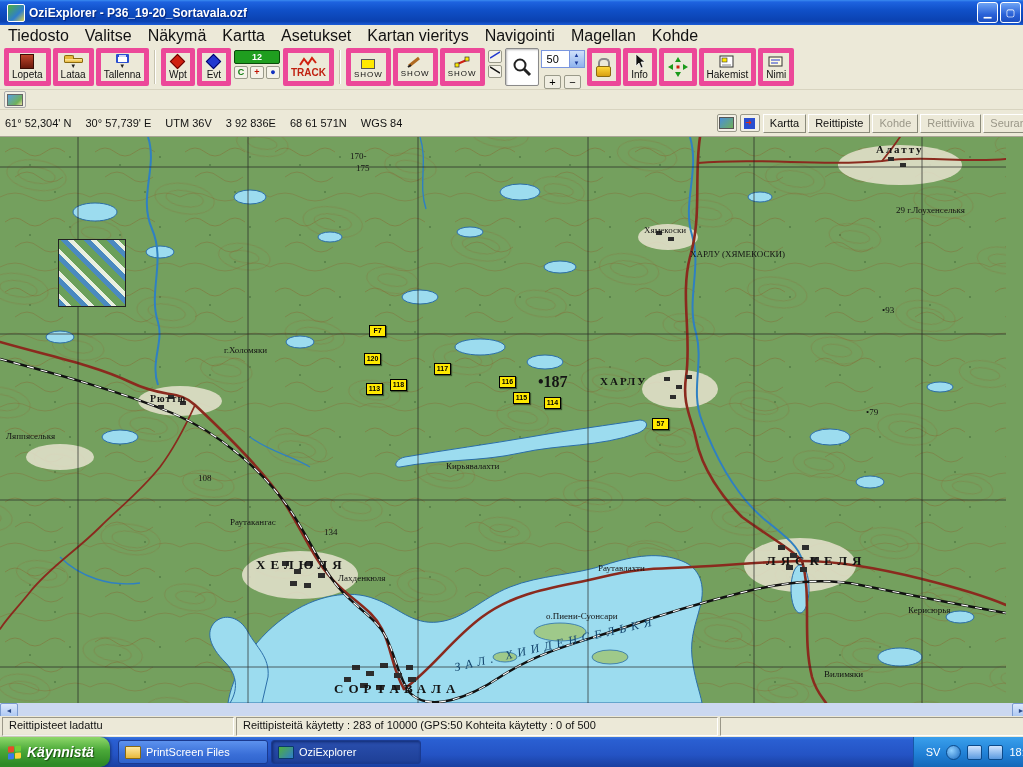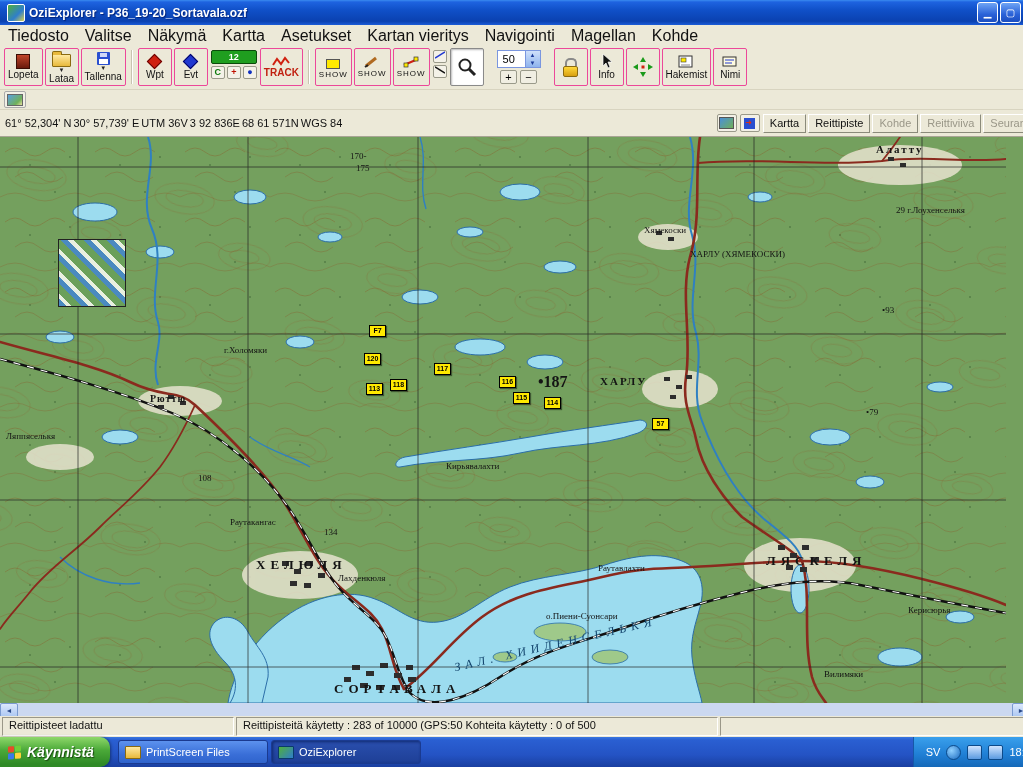--- a/index.html
+++ b/index.html
@@ -22,21 +22,21 @@
   
   .menubar{position:absolute;top:25px;left:0;right:0;height:21px;background:#ece9d8;
     display:flex;align-items:center;font-size:16px;border-bottom:1px solid #e0dcc8;}
   .menu-item{padding:3px 8px;color:#111;cursor:default;}
 
   
   .toolbar{position:absolute;top:46px;left:0;right:0;height:44px;background:#ece9d8;
     display:flex;align-items:flex-start;padding:2px 4px;box-sizing:border-box;gap:2px;
     border-bottom:1px solid #d8d4c0;}
   .tbtn{display:flex;flex-direction:column;align-items:center;justify-content:center;
-    min-width:34px;height:38px;background:#ece9d8;border:1px solid #ec4899;border-radius:2px;
+    min-width:34px;height:38px;background:#ece9d8;border:5px solid #ec4899;border-radius:2px;
     font-size:10px;color:#111;padding:1px 3px;gap:1px;cursor:pointer;}
   .tbtn.pressed{background:#fff;border:1px solid #8a8a8a;box-shadow:inset 1px 1px 2px #bbb;}
   .tsep{width:1px;height:34px;background:#c8c4b0;margin:2px 3px;border-right:1px solid #fff;}
   .tlbl{font-size:10px;line-height:10px;}
   .tlbl.red{color:#c02010;font-weight:bold;}
   .show-lbl{font-size:8px;letter-spacing:1px;}
   .dd{font-size:6px;color:#222;line-height:5px;}
   .exit-icon{width:12px;height:13px;background:linear-gradient(#c0452a,#6a1a0c);border:1px solid #3a0e06;}
   .folder-icon{width:17px;height:11px;background:linear-gradient(#ffe9a0,#e8b93c);
     border:1px solid #8a6a10;border-radius:1px;position:relative;margin-top:4px;}
@@ -51,21 +51,21 @@
   .mini-col{display:flex;flex-direction:column;gap:2px;margin:2px 1px;}
   .mini-row{display:flex;gap:2px;}
   .badge12{background:#1f9e1f;color:#fff;font-size:9px;font-weight:bold;padding:1px 3px;
     border:1px solid #0a4a0a;border-radius:2px;text-align:center;cursor:pointer;}
   .microbtn{width:14px;height:13px;font-size:9px;line-height:11px;text-align:center;
     border:1px solid #9a9a8a;background:#f4f2e8;border-radius:2px;cursor:pointer;padding:0;}
   .microbtn.green{color:#0a7a0a;font-weight:bold;}
   .microbtn.red{color:#c01000;font-weight:bold;}
   .microbtn.blue{color:#1030c0;}
   .wpt-sq{width:12px;height:8px;background:#ffe900;border:1px solid #555;margin-top:3px;}
-  .zoombox{display:flex;flex-direction:column;align-items:center;margin:2px 11px;gap:2px;}
+  .zoombox{display:flex;flex-direction:column;align-items:center;margin:2px 0;gap:7px;}
   .zoomsel{width:44px;height:18px;background:#fff;border:1px solid #7a96df;display:flex;
     align-items:center;font-size:11px;padding-left:5px;box-sizing:border-box;cursor:pointer;}
   .zoomsel .spin{margin-left:auto;width:14px;height:16px;
     background:linear-gradient(#cfe0fa,#8fb4ee);border-left:1px solid #7a96df;
     color:#1a3a9a;font-size:6px;line-height:8px;text-align:center;}
   .zoom-pm{display:flex;gap:3px;}
   .pmbtn{width:17px;height:14px;border:1px solid #9a9a8a;background:#f0eee2;font-size:11px;
     line-height:11px;border-radius:2px;cursor:pointer;padding:0;}
   .lockwrap{display:flex;flex-direction:column;align-items:center;}
   .lock-shackle{width:8px;height:6px;border:2px solid #8a8a8a;border-bottom:none;
@@ -78,21 +78,21 @@
     border-bottom:1px solid #d8d4c0;display:flex;align-items:center;padding:1px 4px;box-sizing:border-box;}
   .small-tb{width:22px;height:17px;border:1px solid #aaa;border-radius:2px;background:#f2f0e6;
     display:flex;align-items:center;justify-content:center;cursor:pointer;padding:0;}
   .small-tb .pic{width:14px;height:10px;background:linear-gradient(135deg,#5aa0e0 0%,#6fb05a 70%,#e8e0a0 100%);
     border:1px solid #666;}
 
   
   .coordbar{position:absolute;top:110px;left:0;right:0;height:27px;background:#ece9d8;
     display:flex;align-items:center;font-size:11px;color:#111;padding:0 5px;box-sizing:border-box;
     border-bottom:1px solid #a8a494;}
-  .coord-field{margin-right:2px;white-space:nowrap;}
+  .coord-field{margin-right:14px;white-space:nowrap;}
   .coord-right{margin-left:auto;display:flex;align-items:center;gap:3px;}
   .cbtn-icon{width:20px;height:18px;border:1px solid #9a9a8a;background:#f2f0e6;border-radius:2px;
     display:flex;align-items:center;justify-content:center;cursor:pointer;padding:0;}
   .cbtn-icon .pic{width:13px;height:10px;background:linear-gradient(135deg,#4a90d8,#6fae58);border:1px solid #555;}
   .cbtn-icon .disk{width:11px;height:11px;background:#2a4fd0;position:relative;}
   .cbtn-icon .disk::after{content:"➜";position:absolute;color:#e03010;font-size:8px;left:1px;top:0px;}
   .mode-tab{height:19px;border:1px solid;border-color:#fff #8a8a7a #8a8a7a #fff;background:#ece9d8;
     font-size:11px;padding:0 6px;cursor:pointer;color:#111;font-family:"Liberation Sans",sans-serif;}
   .mode-tab.disabled{color:#9a9788;}
 

